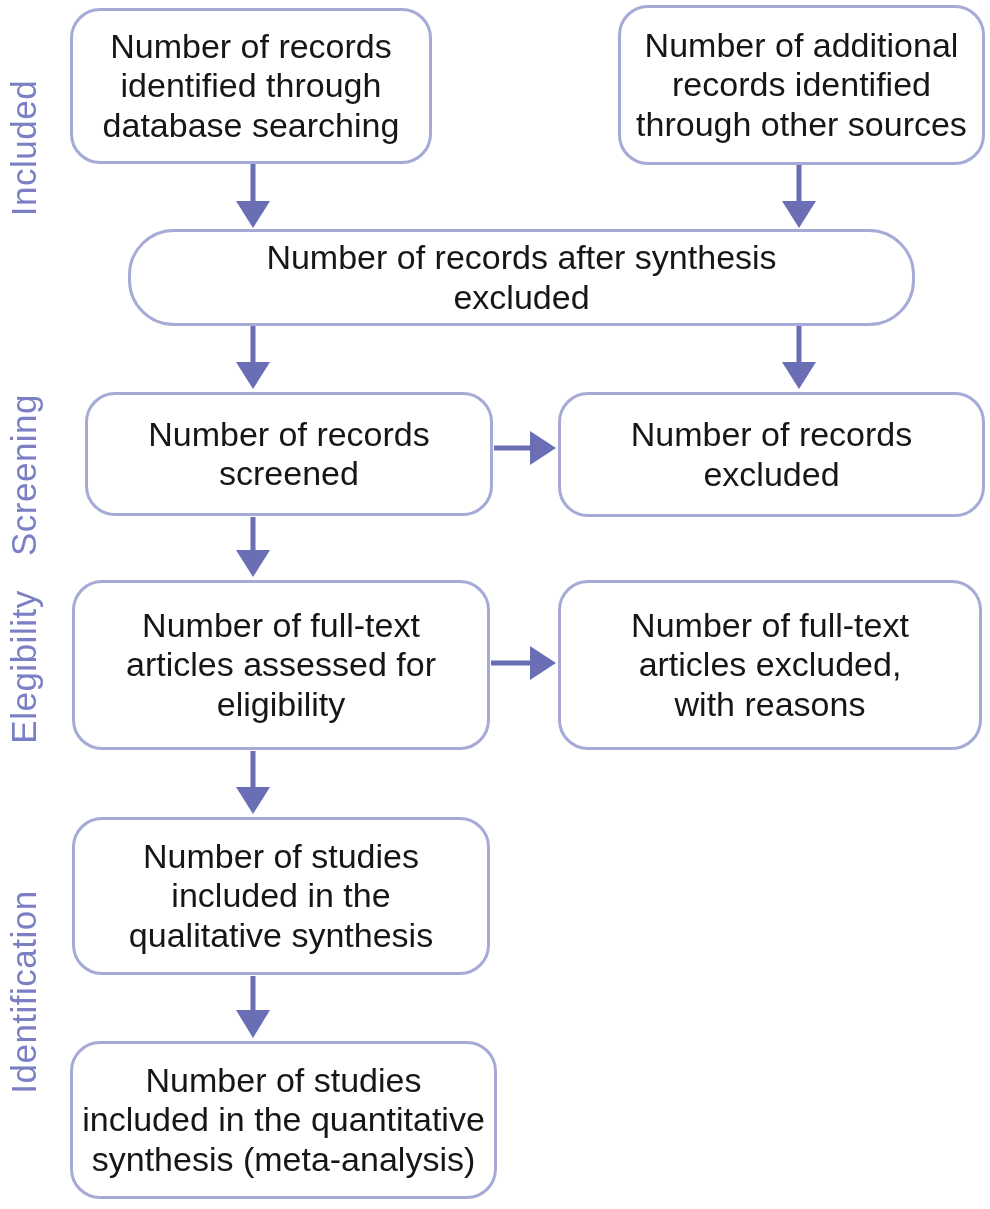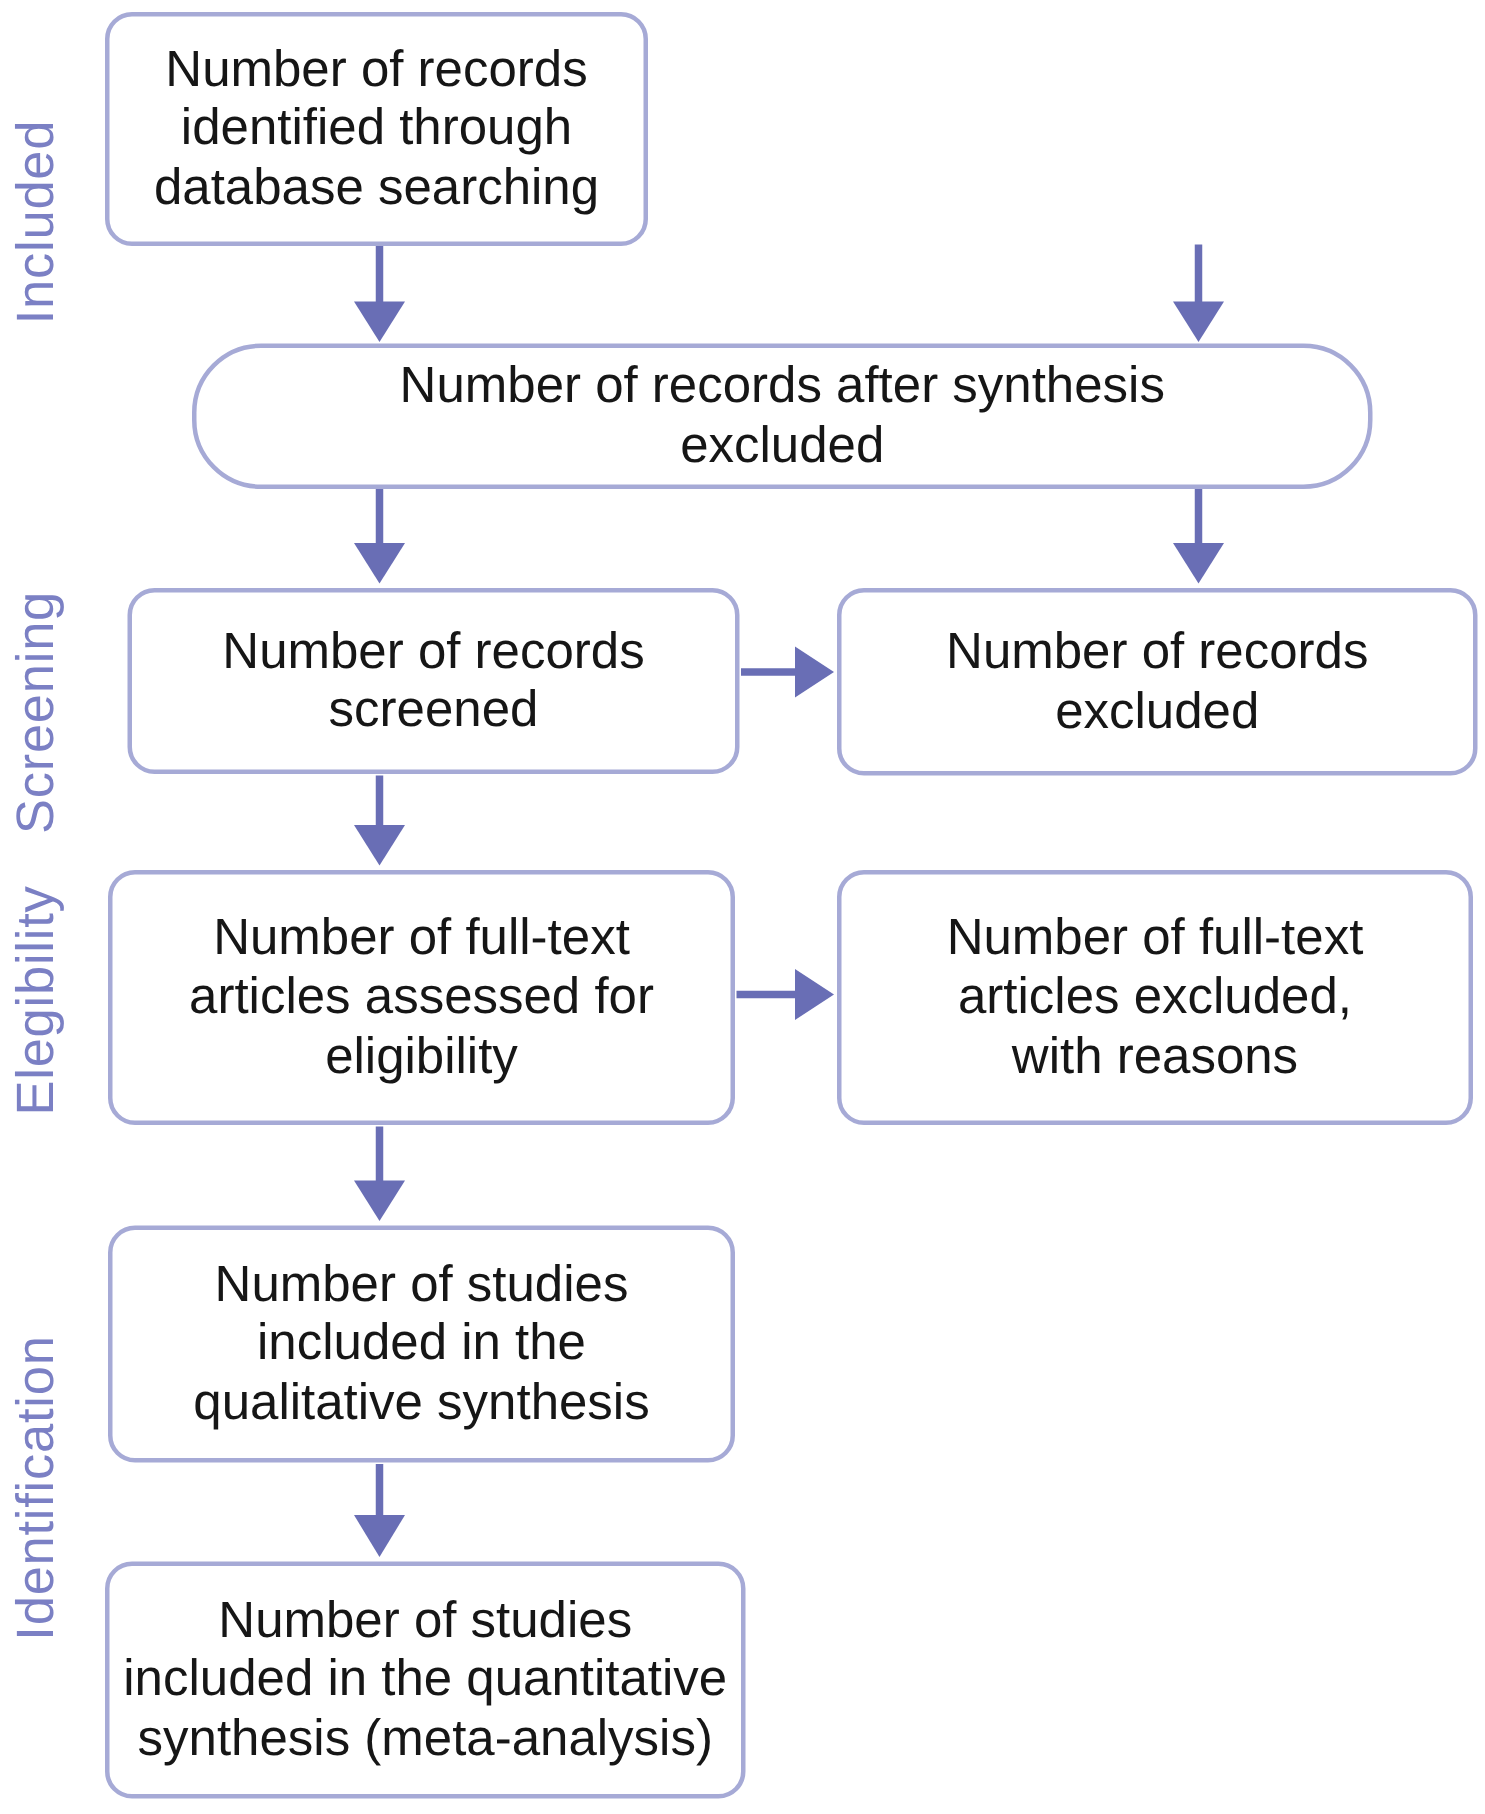--- a/index.html
+++ b/index.html
@@ -14,21 +14,21 @@
     background: #ffffff;
     font-family: "Liberation Sans", "DejaVu Sans", sans-serif;
     overflow: hidden;
   }
   
   .box {
     position: absolute;
     box-sizing: border-box;
     background: #ffffff;
     border: 3px solid var(--box-border, #a6aad6);
-    border-radius: 18px;
+    border-radius: 30px;
     display: flex;
     align-items: center;
     justify-content: center;
     text-align: center;
     color: var(--box-text, #161616);
     font-size: 34px;
     line-height: 1.16;
   }
   .box-text {
     white-space: pre-line;
@@ -125,20 +125,25 @@
   <div class="stage-label label-screening">Screening</div>
   <div class="stage-label label-elegibility">Elegibility</div>
   <div class="stage-label label-identification">Identification</div>
 
   <div class="box box-db">
     <span class="box-text">Number of records
 identified through
 database searching</span>
   </div>
 
+  <div class="box box-other">
+    <span class="box-text">Number of additional
+records identified
+through other sources</span>
+  </div>
 
   <div class="box box-dup">
     <span class="box-text">Number of records after synthesis
 excluded</span>
   </div>
 
   <div class="box box-screened">
     <span class="box-text">Number of records
 screened</span>
   </div>

